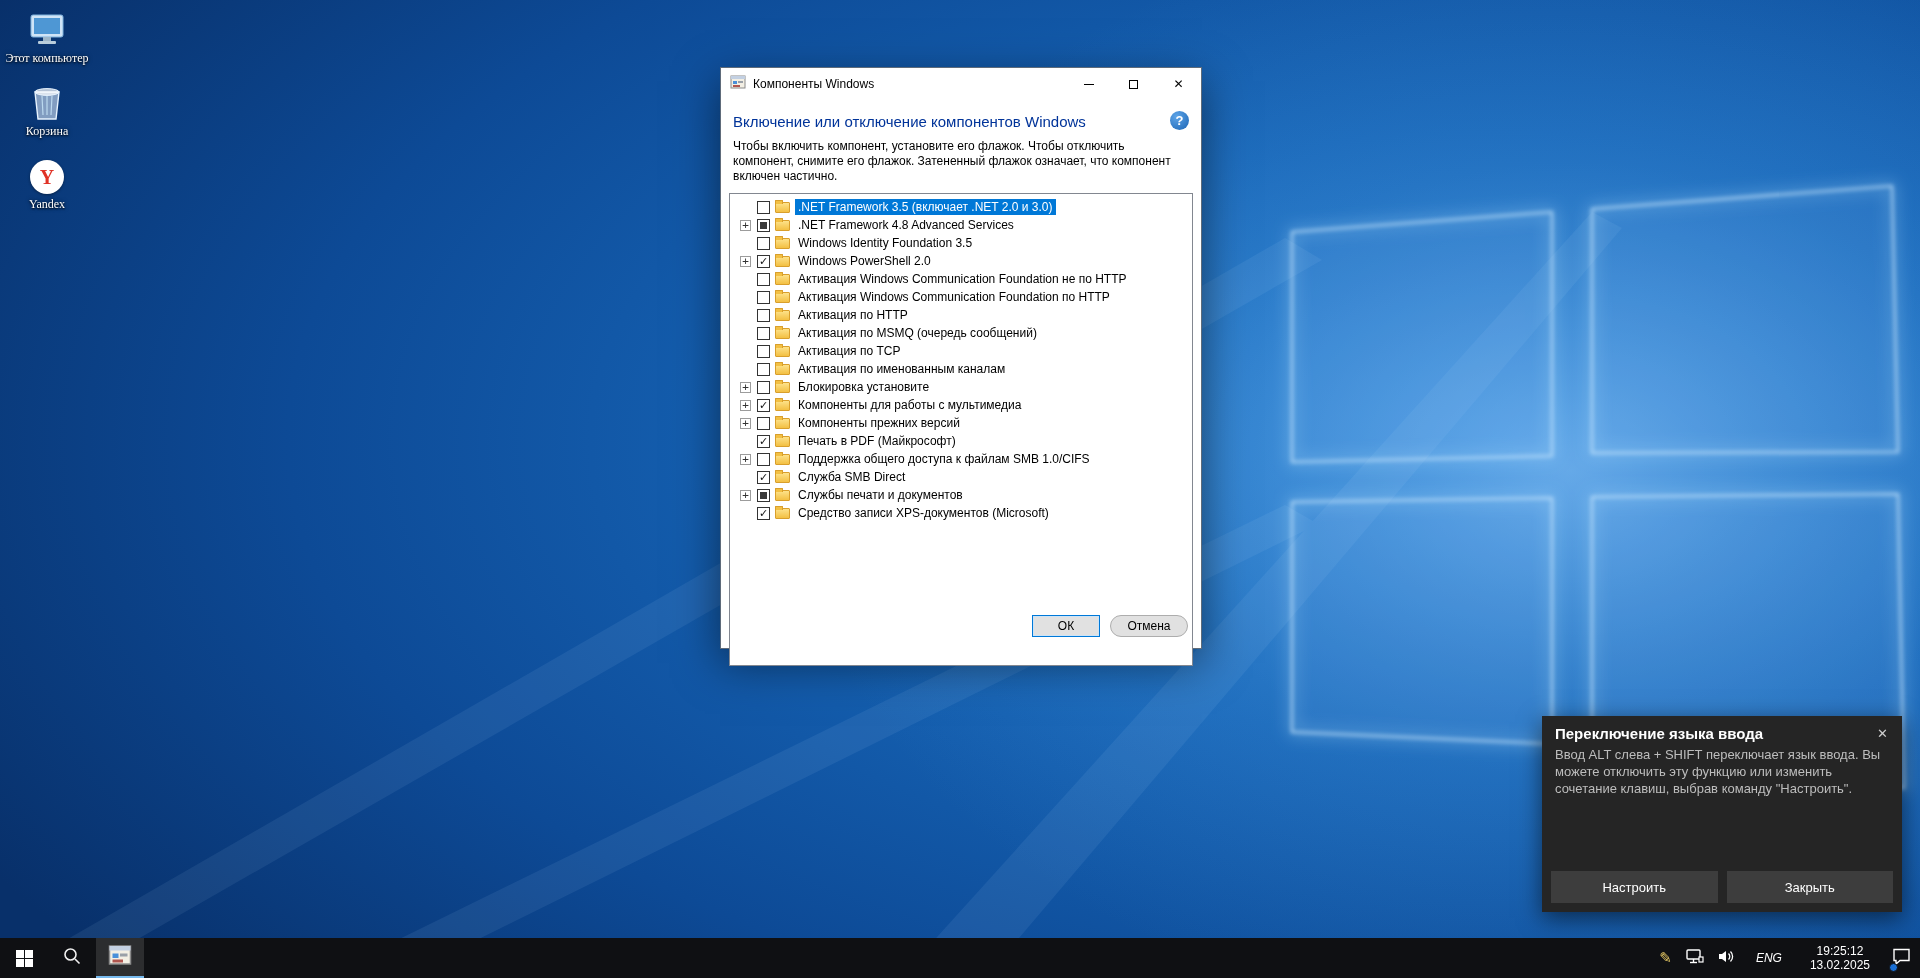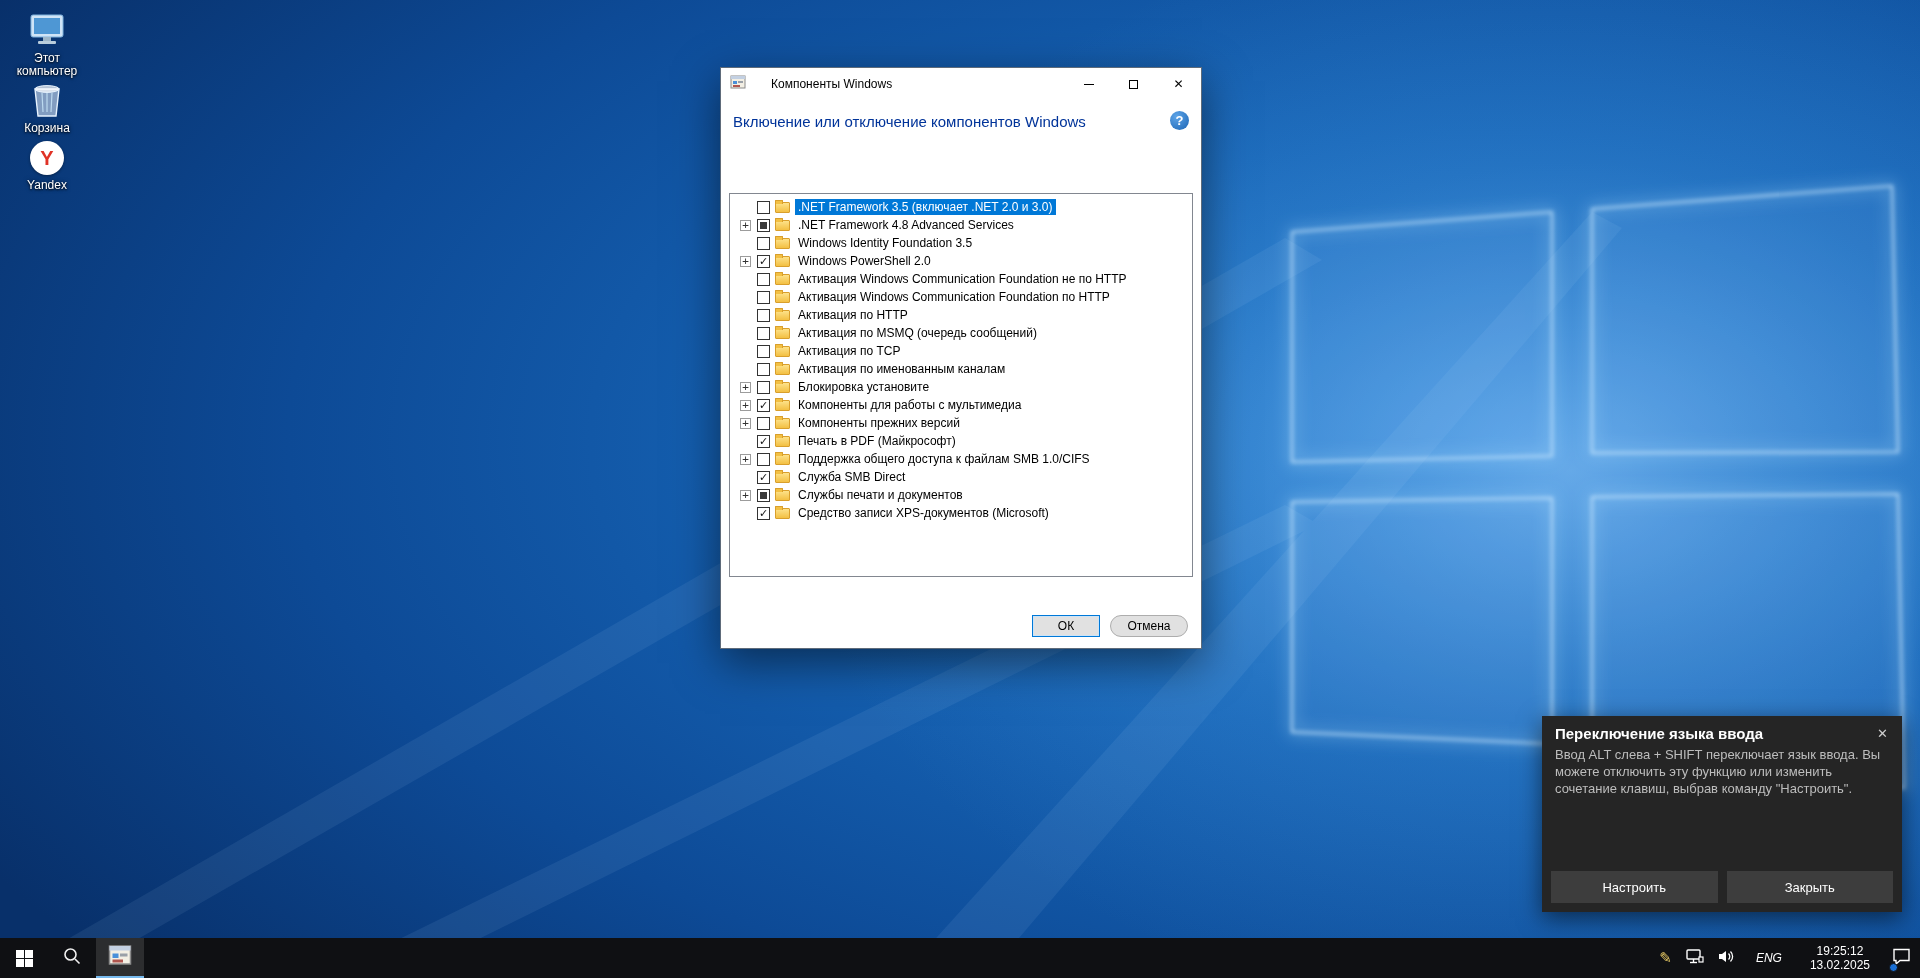--- a/index.html
+++ b/index.html
@@ -3,47 +3,47 @@
 <meta charset="utf-8">
 <style>
   * { box-sizing: border-box; margin: 0; padding: 0; }
   html,body { width:1920px; height:978px; overflow:hidden; }
   body { font-family:"Liberation Sans", sans-serif; position:relative; background:#0d4a96; }
 
   
   .wallpaper { position:absolute; inset:0; width:1920px; height:978px; }
 
   
-  .desktop-icons { position:absolute; left:4px; top:8px; display:flex; flex-direction:column; z-index:2; }
+  .desktop-icons { position:absolute; left:4px; top:8px; display:flex; flex-direction:column; gap:16px; z-index:2;font-family:Liberation Serif, serif; }
   .dicon { width:86px; display:flex; flex-direction:column; align-items:center; cursor:default; }
   .dicon .art { height:40px; display:flex; align-items:flex-end; justify-content:center; }
   .dicon .lbl { margin-top:4px; color:#fff; font-size:12px; line-height:13px; text-align:center;
                 text-shadow:0 1px 2px rgba(0,0,0,.85), 0 0 4px rgba(0,0,0,.6); }
   .yandex-disc { width:34px; height:34px; border-radius:50%; background:#fff; display:flex; align-items:center; justify-content:center;
                  box-shadow:0 1px 3px rgba(0,0,0,.4); }
   .yandex-disc span { color:#e03226; font-weight:bold; font-size:20px; line-height:1; }
 
   
   .dialog { position:absolute; left:720px; top:67px; width:482px; height:582px; background:#fff;
             border:1px solid #5e6b7a; box-shadow:0 14px 42px rgba(0,0,0,.5); z-index:5; color:#000; }
   .titlebar { height:32px; display:flex; align-items:center; padding-left:9px; background:#fff; }
-  .titlebar .ttext { font-size:12px; margin-left:25px; color:#000; }
+  .titlebar .ttext { font-size:12px; margin-left:7px; color:#000; }
   .winbtns { margin-left:auto; display:flex; height:32px; }
   .wbtn { width:45px; height:32px; display:flex; align-items:center; justify-content:center; font-size:12px; color:#000; }
   .glyph-min { width:10px; height:1px; background:#000; display:block; }
   .glyph-max { width:9px; height:9px; border:1px solid #000; display:block; }
 
   .dlg-head-row { display:flex; justify-content:space-between; align-items:flex-start; padding:13px 12px 0 12px; }
   .dlg-heading { font-size:15px; color:#003399; }
   .help-icon { width:19px; height:19px; border-radius:50%; flex:none; margin-top:-2px;
                background:radial-gradient(circle at 35% 30%, #5ea5e8, #1b64b4); color:#fff;
                font-size:13px; font-weight:bold; display:flex; align-items:center; justify-content:center; }
   .dlg-desc { padding:9px 14px 0 12px; font-size:12px; line-height:15px; color:#000; }
 
-  .features-list { position:absolute; left:8px; top:125px; width:464px; height:384px;
+  .features-list { position:absolute; left:8px; top:125px; width:464px; height:473px;
                    border:1px solid #828790; background:#fff; overflow:hidden; padding-top:4px; }
   .frow { display:flex; align-items:center; height:18px; padding-left:10px; font-size:12px; white-space:nowrap; }
   .expander { width:11px; height:11px; border:1px solid #9c9c9c; background:#fff; color:#333;
               font-size:11px; line-height:9px; text-align:center; flex:none; margin-right:6px;
               font-family:"DejaVu Sans Mono", monospace; }
   .expander.empty { border:none; background:transparent; }
   .cbx { width:13px; height:13px; border:1px solid #333; background:#fff; flex:none;
          display:flex; align-items:center; justify-content:center; font-size:11px; line-height:1; color:#111; }
   .cbx.partial i { display:block; width:7px; height:7px; background:#3a3a3a; }
   .folder { width:15px; height:11px; background:linear-gradient(#fde28a,#f3c043); border:1px solid #d99f2b;
@@ -177,20 +177,21 @@
           <span class="glyph-max"></span>
         </div>
       <div class="wbtn">✕</div>
     </div>
   </div>
 
   <div class="dlg-head-row">
     <div class="dlg-heading">Включение или отключение компонентов Windows</div>
     <div class="help-icon">?</div>
   </div>
+  <div class="dlg-desc">Чтобы включить компонент, установите его флажок. Чтобы отключить компонент, снимите его флажок. Затененный флажок означает, что компонент включен частично.</div>
 
   <div class="features-list">
       <div class="frow">
         <span class="expander empty"></span>
         <span class="cbx unchecked"></span>
         <span class="folder"></span>
         <span class="flabel selected">.NET Framework 3.5 (включает .NET 2.0 и 3.0)</span>
       </div>
       <div class="frow">
         <span class="expander">+</span>

